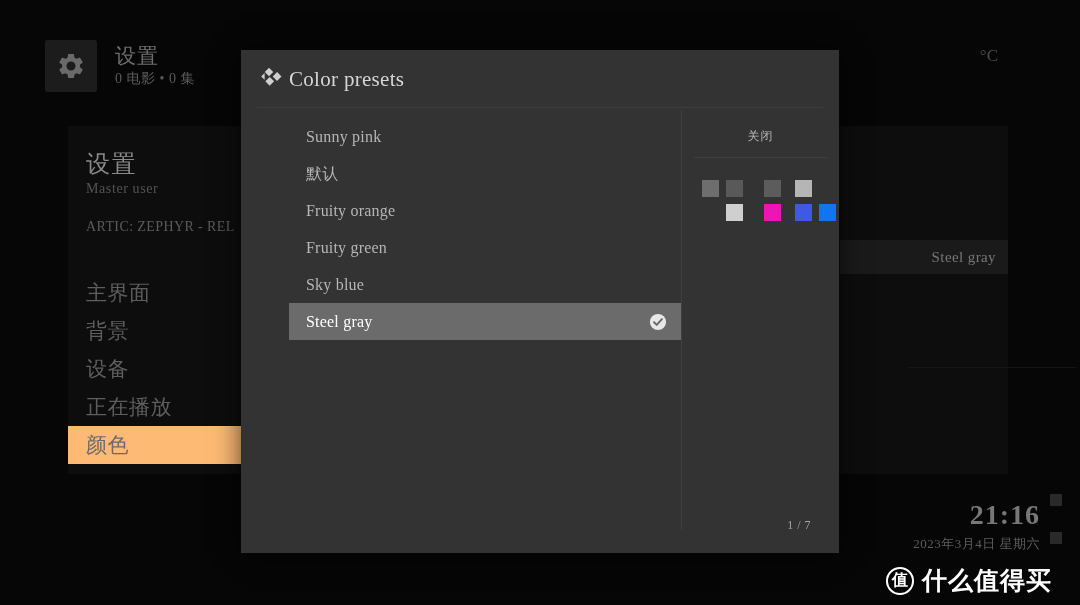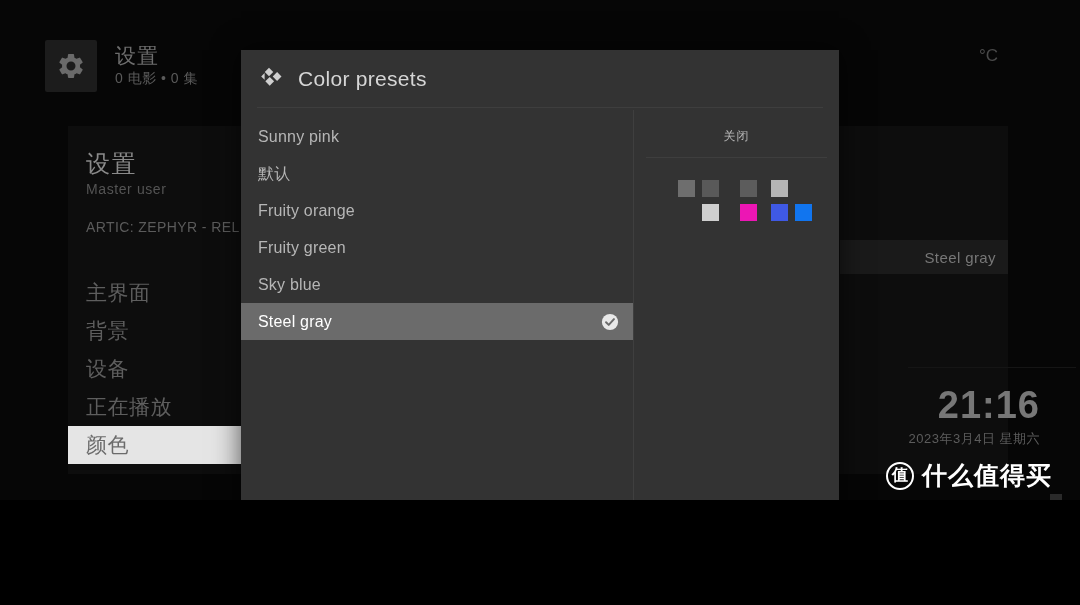--- a/index.html
+++ b/index.html
@@ -4,23 +4,24 @@
 <style>
   * { box-sizing: border-box; margin: 0; padding: 0; }
   html, body {
     width: 1080px; height: 605px;
     background: #000;
     overflow: hidden;
     font-family: "Liberation Sans", "DejaVu Sans", sans-serif;
   }
   #screen {
     position: relative;
-    width: 1080px; height: 500px;
+    width: 1080px; height: 605px;
     background: #060606;
     overflow: hidden;
+    font-family: Liberation Serif, serif;
   }
 
   
   .bg-layer { position: absolute; inset: 0; }
 
   .bg-header { position: absolute; left: 45px; top: 40px; display: flex; align-items: center; }
   .gear-tile {
     width: 52px; height: 52px;
     background: #1c1c1c;
     display: flex; align-items: center; justify-content: center;
@@ -45,21 +46,21 @@
   .bg-panel-head { padding: 22px 0 0 18px; }
   .bg-panel-title { font-size: 24px; color: #8a8a8a; letter-spacing: 1.5px; }
   .bg-panel-sub { font-size: 14px; color: #545454; margin-top: 1px; letter-spacing: .6px; }
   .bg-panel-cat { font-size: 14px; color: #5b5b5b; margin: 22px 0 0 18px; letter-spacing: .4px; }
 
   .bg-nav { position: absolute; left: 0; top: 148px; width: 240px; }
   .bg-nav-item {
     height: 38px; line-height: 38px; padding-left: 18px;
     font-size: 21px; color: #5e5e5e; letter-spacing: .5px;
   }
-  .bg-nav-item.selected { background: #e5e5e5; color: #6b6b6b; }
+  .bg-nav-item.selected { background: #fdba74; color: #6b6b6b; }
 
   .bg-value-row {
     position: absolute; left: 772px; top: 114px;
     width: 168px; height: 34px;
     background: #1a1a1a;
     display: flex; align-items: center; justify-content: flex-end;
     padding-right: 12px;
   }
   .bg-value-text { font-size: 15px; color: #777; letter-spacing: .4px; }
 
@@ -67,21 +68,21 @@
   .bg-chk.c1 { left: 982px; top: 368px; }
   .bg-chk.c2 { left: 982px; top: 406px; }
 
   .bg-divider {
     position: absolute; left: 840px; top: 241px; width: 168px; height: 1px;
     background: #151515;
   }
 
   
   .clock { position: absolute; right: 40px; bottom: 52px; text-align: right; }
-  .clock-time { font-size: 38px; color: #777; font-weight: bold; letter-spacing: 1px; line-height: 1; }
+  .clock-time { font-size: 28px; color: #777; font-weight: bold; letter-spacing: 1px; line-height: 1; }
   .clock-date { font-size: 13px; color: #5c5c5c; margin-top: 6px; letter-spacing: .5px; }
 
   
   .watermark {
     position: absolute; right: 28px; bottom: 8px;
     display: flex; align-items: center; gap: 8px;
   }
   .wm-badge {
     width: 28px; height: 28px; border-radius: 50%;
     border: 2px solid #fff; color: #fff;
@@ -98,28 +99,28 @@
     box-shadow: 0 0 26px rgba(0,0,0,.65);
   }
   .dlg-head {
     height: 58px; display: flex; align-items: center;
     padding-left: 18px;
     position: relative;
   }
   .kodi-logo { width: 26px; height: 24px; flex: 0 0 auto; }
   .kodi-logo svg { width: 26px; height: 24px; }
   .dlg-title {
-    margin-left: 13px; font-size: 21px; color: #d6d6d6; letter-spacing: .3px;
+    margin-left: 4px; font-size: 21px; color: #d6d6d6; letter-spacing: .3px;
   }
   .dlg-head-rule {
     position: absolute; left: 16px; right: 16px; bottom: 0; height: 1px;
     background: #3e3e3e;
   }
 
-  .dlg-body { display: flex; height: 445px; position: relative; }
+  .dlg-body { display: flex; height: 445px; position: relative; padding-left: 48px; }
 
   .col-list { width: 392px; position: relative; padding-top: 10px; }
   .list-item {
     height: 37px; line-height: 37px;
     padding: 0 14px 0 17px;
     font-size: 16px; color: #b6b6b6;
     letter-spacing: .2px;
     display: flex; align-items: center; justify-content: space-between;
   }
   .list-item.selected {

